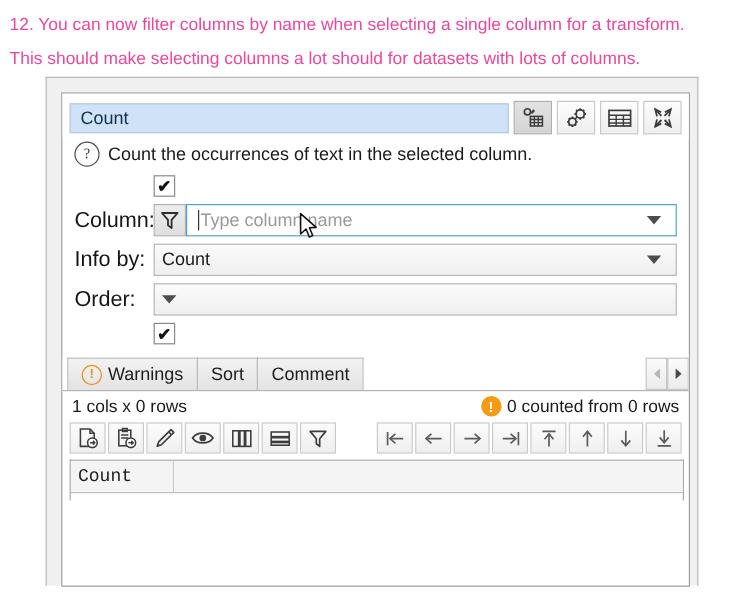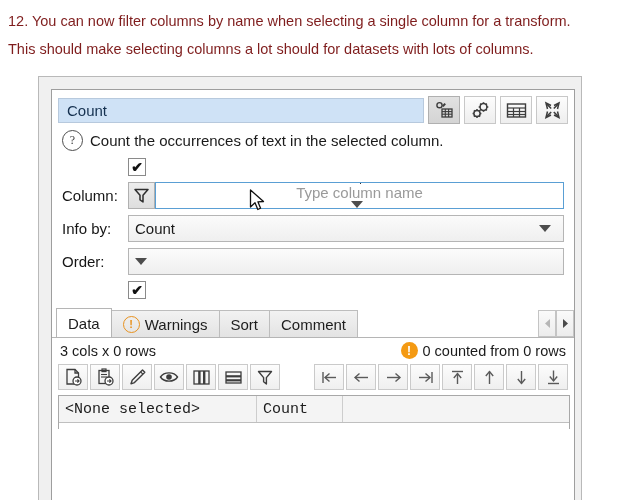--- a/index.html
+++ b/index.html
@@ -7,28 +7,28 @@
     width:618px;height:500px;
     background:#ffffff;
     font-family:"Liberation Sans", sans-serif;
     color:#1a1a1a;
     overflow:hidden;
   }
   .caption{
     padding:10px 8px 0 8px;
     font-size:14.5px;
     line-height:22px;
-    color:#7f1d1d;
+    color:#ec4899;
   }
   .caption p{margin:0 0 6px 0;}
 
   
   .shot-frame{
     position:absolute;
-    left:38px; top:76px;
+    left:38px; top:64px;
     width:544px; height:424px;
     background:#f0f0f0;
     border:1px solid #b9b9b9;
     border-bottom:none;
     box-sizing:border-box;
   }
   .dialog{
     position:absolute;
     left:12px; top:12px;
     width:524px; height:412px;
@@ -83,21 +83,21 @@
   }
 
   
   .row{
     display:flex;align-items:center;
     padding:3px 10px;
     font-size:15px;
   }
   .row .lbl{
     width:66px;flex:none;
-    font-size:15px;color:#161616;
+    font-size:18px;color:#161616;
   }
   .chkline{
     display:flex;align-items:center;gap:9px;
     padding:3px 10px 3px 76px;
     font-size:15px;
   }
   .chk{
     width:18px;height:18px;flex:none;
     border:1px solid #8a8a8a;background:#fff;
     display:flex;align-items:center;justify-content:center;
@@ -118,21 +118,20 @@
   .combo .arrow{
     width:0;height:0;
     border-left:6px solid transparent;
     border-right:6px solid transparent;
     border-top:7px solid #4d4d4d;
     margin-right:6px;
   }
   .combo-focus{
     border:1px solid #5a9fd4;
     background:#ffffff;
-    flex-direction:column;
   }
   .combo-focus .val{color:#9a9a9a;}
   .filter-btn{
     width:27px;height:27px;flex:none;
     border:1px solid #b0b0b0;
     background:linear-gradient(#ededed,#dedede);
     display:flex;align-items:center;justify-content:center;
     box-sizing:border-box;
     margin-right:0px;
   }
@@ -375,23 +374,20 @@
         <span class="arrow"></span>
       </div>
     </div>
 
     <div class="chkline">
       <span class="chk">✔</span>
     </div>
 
 
     <div class="tabs-wrap">
-      <div class="tab active">
-        <span>Data</span>
-      </div>
       <div class="tab">
         <span class="warn-ico">!</span>
         <span>Warnings</span>
       </div>
       <div class="tab">
         <span>Sort</span>
       </div>
       <div class="tab">
         <span>Comment</span>
       </div>
@@ -407,21 +403,21 @@
           <span>
             <svg width="9" height="11" viewBox="0 0 9 11">
                 <path d="M2 1 L7 5.5 L2 10 Z" fill="#4a4a4a"></path>
               </svg>
           </span>
         </div>
       </div>
     </div>
 
     <div class="status">
-      <span>3 cols x 0 rows</span>
+      <span>1 cols x 0 rows</span>
       <span class="right">
         <span class="warn-badge">!</span>
         <span>0 counted from 0 rows</span>
       </span>
     </div>
 
     <div class="btoolbar">
       <div class="ibtn">
         <span>
           <svg width="19" height="18" viewBox="0 0 19 18">
@@ -569,20 +565,19 @@
                 <path d="M3.8 7.5 L7.5 12 L11.2 7.5"></path>
               <line x1="2" y1="14.5" x2="13" y2="14.5"></line>
             </g>
           </svg>
         </span>
       </div>
     </div>
 
     <div class="grid">
       <div class="grid-head">
-        <div class="gcell c1">&lt;None selected&gt;</div>
         <div class="gcell c2">Count</div>
         <div class="gcell c3"></div>
       </div>
     </div>
 
   </div>
 </div>
 
 </body></html>

